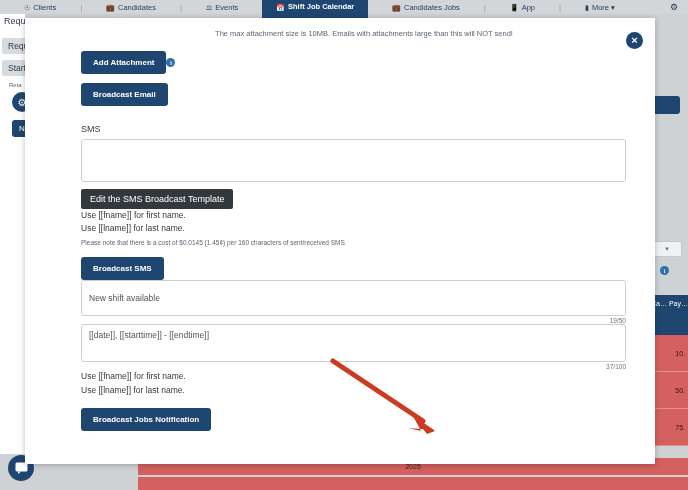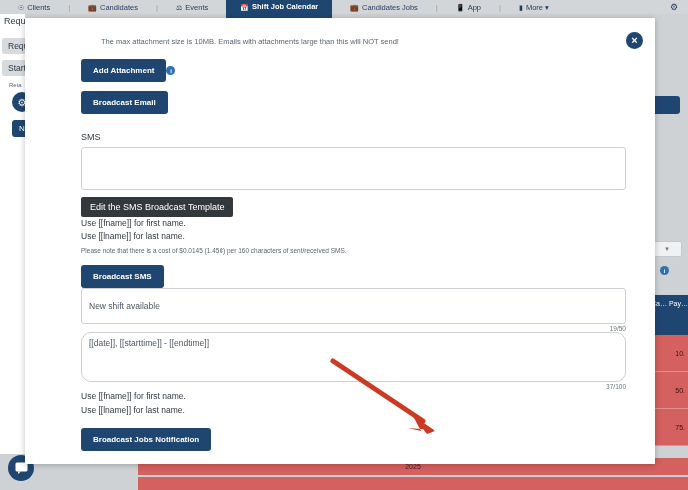--- a/index.html
+++ b/index.html
@@ -22,21 +22,21 @@
   .bg-layer { position: absolute; inset: 0; }
 
   .topnav {
     position: absolute; top: 0; left: 0; width: 688px; height: 14px;
     background: #d3d6d9;
     display: flex; align-items: center;
     font-size: 7.5px; color: #1f3a5c;
   }
   .nav-item {
     display: flex; align-items: center; gap: 3px;
-    padding: 0 18px; height: 14px; white-space: nowrap;
+    padding: 0 24px; height: 14px; white-space: nowrap;
   }
   .nav-item.active {
     background: #1f4670; color: #ffffff; font-weight: bold;
     padding: 0 14px; height: 29px; line-height: 14px;
   }
   .nav-sep { color: #9aa3ab; font-size: 8px; }
   .nav-ico { font-size: 7px; line-height: 1; }
   .gear {
     margin-left: auto; margin-right: 10px; font-size: 9px; color: #1f3a5c;
   }
@@ -125,21 +125,21 @@
     display: flex; align-items: center; justify-content: center;
     font-size: 11px; font-weight: bold; cursor: pointer;
     line-height: 1;
   }
   .modal-body {
     padding: 8px 28px 0 28px;
     font-size: 8px; color: #333a41;
   }
   .hint {
     font-size: 7.5px; color: #5a6672; line-height: 1.5;
-    margin: 8px 0 0 48px; padding-top: 2px;
+    margin: 0 0 0 48px; padding-top: 2px; text-align: center;
   }
   .btn-primary {
     display: inline-block; background: #1f4670; color: #ffffff;
     font-size: 8px; font-weight: bold; border: none; border-radius: 3px;
     padding: 7px 12px; cursor: pointer; white-space: nowrap;
   }
   .btn-dark {
     display: inline-block; background: #33383d; color: #ffffff;
     font-size: 9px; border: none; border-radius: 2px;
     padding: 5px 9px; cursor: pointer; white-space: nowrap;
@@ -160,21 +160,21 @@
   .ta, .ti {
     display: block; box-sizing: border-box;
     width: 545px; margin-left: 28px;
     border: 1px solid #ccd0d4; border-radius: 3px;
     background: #ffffff;
     font-family: "Liberation Sans", sans-serif;
     font-size: 8.5px; color: #4d565f;
     padding: 5px 7px; outline: none; resize: none;
   }
   .ta-sms { height: 43px; }
-  .ta-push { height: 50px; border-radius: 10px; }
+  .ta-push { height: 38px; }
   .ti-push { height: 36px; padding: 4px 7px; }
   .counter {
     width: 545px; margin-left: 28px; text-align: right;
     font-size: 6.5px; color: #6b7580; padding-top: 1px;
   }
   .tpl-btn-wrap { margin: 7px 0 0 28px; text-decoration: underline; }
   .usage {
     margin-left: 28px; font-size: 8.5px; color: #333a41; line-height: 1.55;
   }
   .note {

